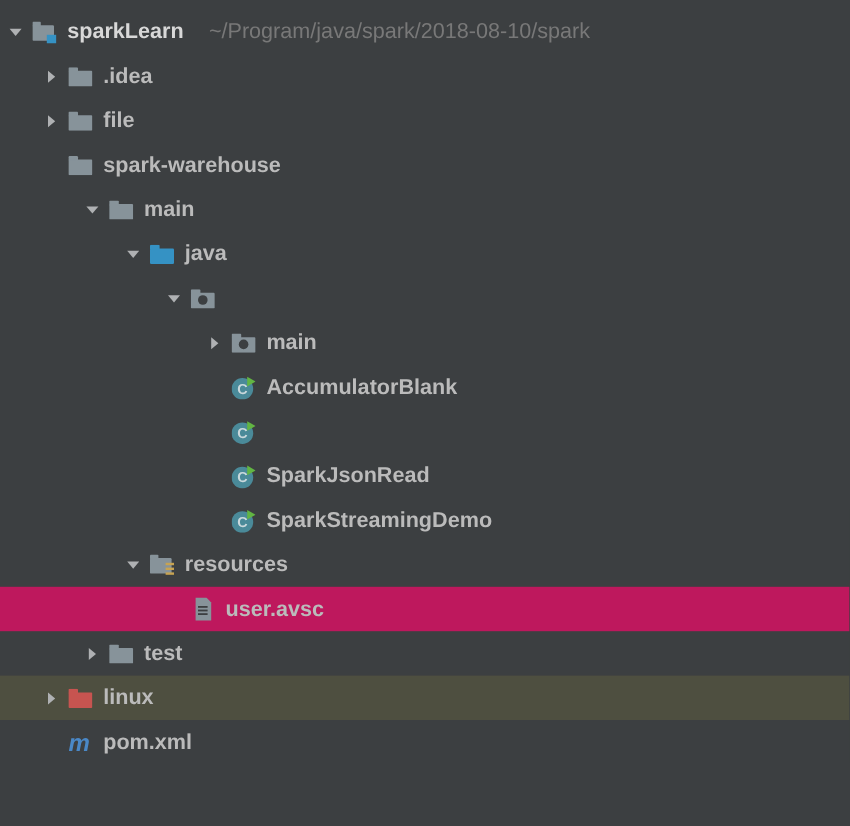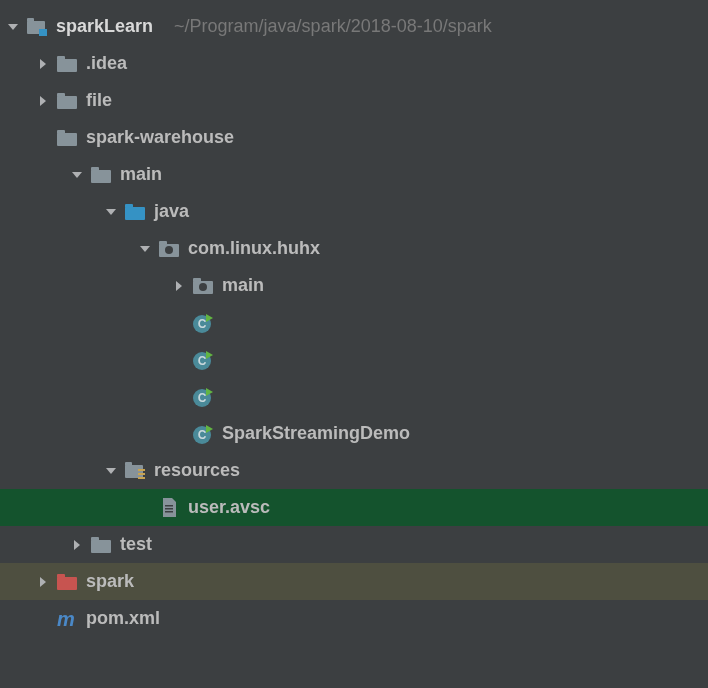--- a/index.html
+++ b/index.html
@@ -21,21 +21,21 @@
       padding-top: 8px;
     }
     .tree-row {
       display: flex;
       align-items: center;
       height: 37px;
       white-space: nowrap;
       cursor: pointer;
     }
     .tree-row.selected {
-      background-color: #14532d;
+      background-color: #be185d;
     }
     .tree-row.highlighted {
       background-color: #4E4F40;
     }
     .indent {
       display: inline-block;
     }
     .arrow {
       width: 18px;
       height: 18px;
@@ -186,21 +186,20 @@
           <path d="M1 3 L6 9 L11 3 Z"></path>
         </svg>
     </span>
     <span class="icon">
       <svg width="20" height="16" viewBox="0 0 20 16">
         <rect x="0" y="3" width="20" height="13" rx="1" fill="#87939A"></rect>
         <rect x="0" y="0" width="8" height="4" rx="1" fill="#87939A"></rect>
         <circle cx="10" cy="9" r="4" fill="#3C3F41"></circle>
       </svg>
     </span>
-    <span class="label">com.linux.huhx</span>
   </div>
 
   <div class="tree-row">
     <span class="indent" style="width:170px"></span>
     <span class="arrow">
       <svg width="12" height="12" viewBox="0 0 12 12">
           <path d="M3 1 L9 6 L3 11 Z"></path>
         </svg>
     </span>
     <span class="icon">
@@ -218,20 +217,21 @@
     <span class="arrow blank">
       <svg width="12" height="12"></svg>
     </span>
     <span class="icon">
       <svg width="20" height="20" viewBox="0 0 20 20">
         <circle cx="9" cy="11" r="9" fill="#4A8A99"></circle>
         <text x="9" y="15" text-anchor="middle" font-size="12" font-weight="bold" fill="#C9D8DC">C</text>
         <path d="M13 1 L20 5 L13 9 Z" fill="#62B543"></path>
       </svg>
     </span>
+    <span class="label">AccumulatorBlank</span>
   </div>
 
   <div class="tree-row">
     <span class="indent" style="width:170px"></span>
     <span class="arrow blank">
       <svg width="12" height="12"></svg>
     </span>
     <span class="icon">
       <svg width="20" height="20" viewBox="0 0 20 20">
         <circle cx="9" cy="11" r="9" fill="#4A8A99"></circle>
@@ -246,20 +246,21 @@
     <span class="arrow blank">
       <svg width="12" height="12"></svg>
     </span>
     <span class="icon">
       <svg width="20" height="20" viewBox="0 0 20 20">
         <circle cx="9" cy="11" r="9" fill="#4A8A99"></circle>
         <text x="9" y="15" text-anchor="middle" font-size="12" font-weight="bold" fill="#C9D8DC">C</text>
         <path d="M13 1 L20 5 L13 9 Z" fill="#62B543"></path>
       </svg>
     </span>
+    <span class="label">SparkJsonRead</span>
   </div>
 
   <div class="tree-row">
     <span class="indent" style="width:170px"></span>
     <span class="arrow blank">
       <svg width="12" height="12"></svg>
     </span>
     <span class="icon">
       <svg width="20" height="20" viewBox="0 0 20 20">
         <circle cx="9" cy="11" r="9" fill="#4A8A99"></circle>
@@ -327,21 +328,21 @@
       <svg width="12" height="12" viewBox="0 0 12 12">
           <path d="M3 1 L9 6 L3 11 Z"></path>
         </svg>
     </span>
     <span class="icon">
       <svg width="20" height="16" viewBox="0 0 20 16">
         <rect x="0" y="3" width="20" height="13" rx="1" fill="#C75450"></rect>
         <rect x="0" y="0" width="8" height="4" rx="1" fill="#C75450"></rect>
       </svg>
     </span>
-    <span class="label">spark</span>
+    <span class="label">linux</span>
   </div>
 
   <div class="tree-row">
     <span class="indent" style="width:34px"></span>
     <span class="arrow blank">
       <svg width="12" height="12"></svg>
     </span>
     <span class="icon">
       <svg width="20" height="20" viewBox="0 0 20 20">
         <text x="9" y="17" text-anchor="middle" font-size="20" font-style="italic" font-weight="bold" fill="#4A88C7">m</text>

